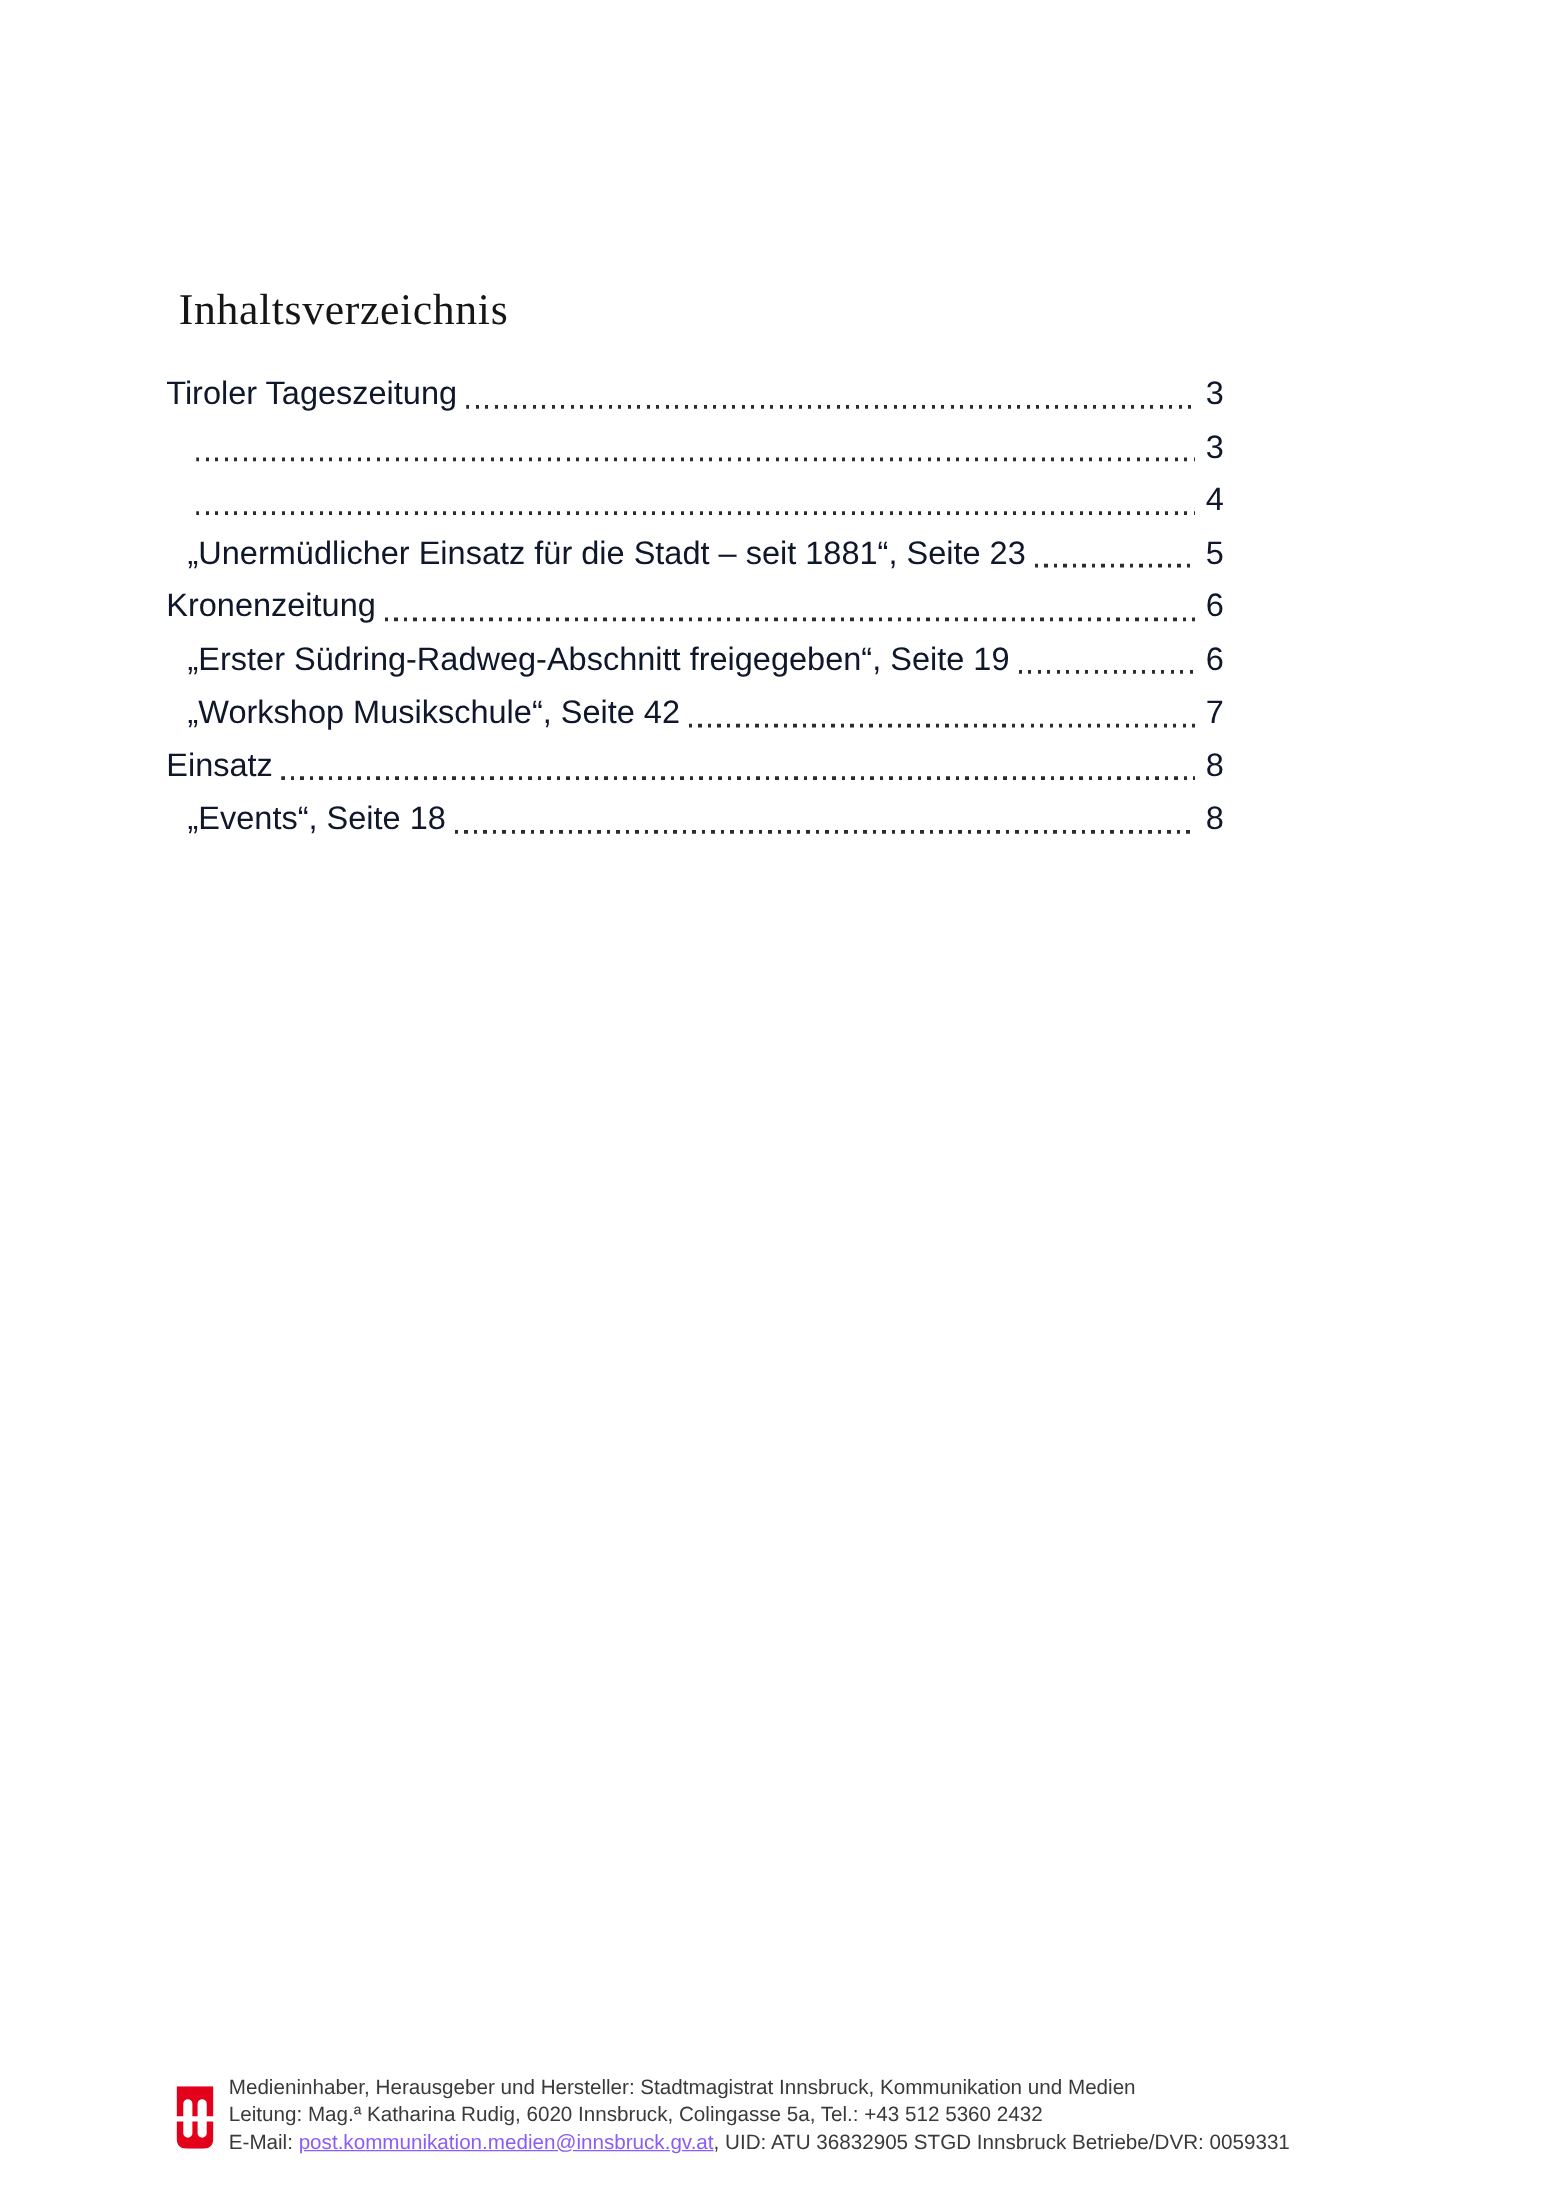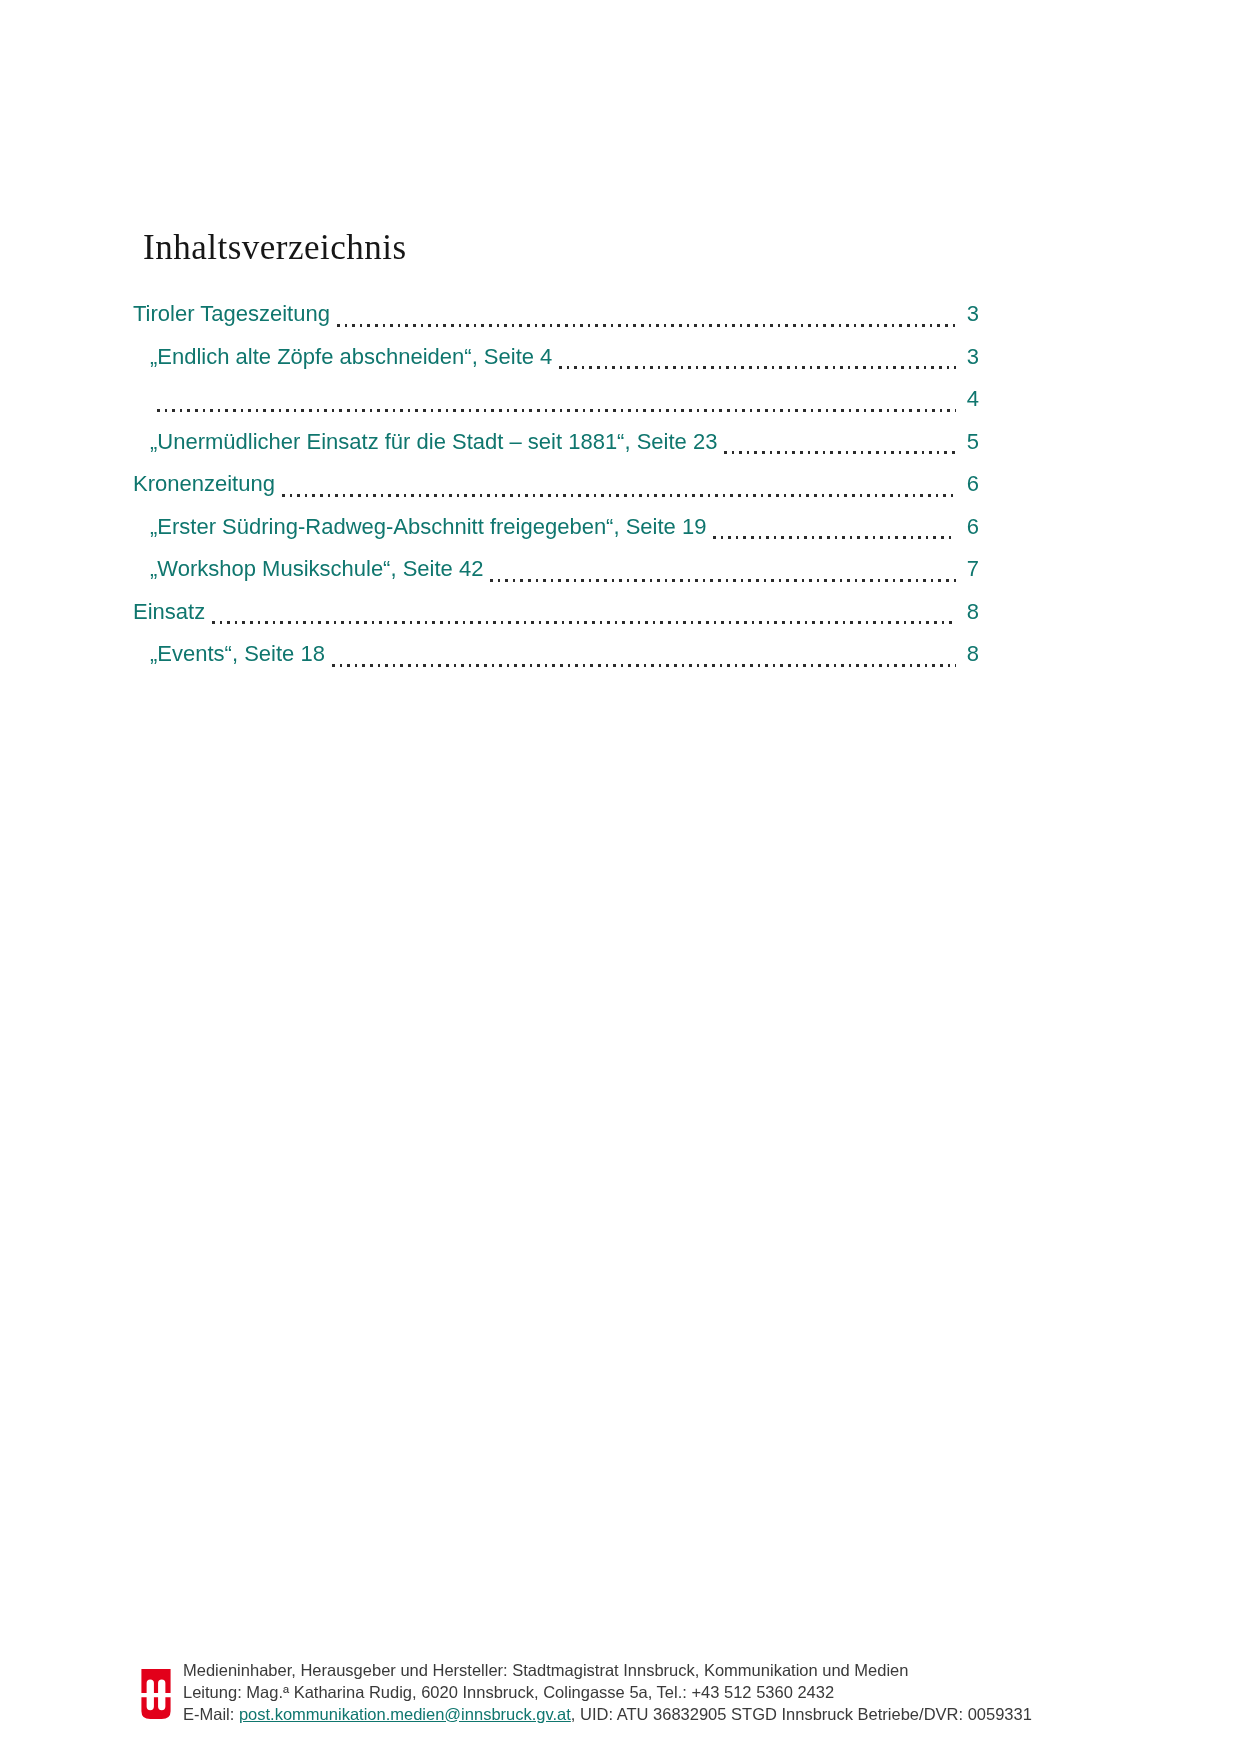--- a/index.html
+++ b/index.html
@@ -30,23 +30,23 @@
   .toc {
     position: absolute;
     left: 133px;
     top: 293px;
     width: 846px;
   }
   .toc-row {
     display: flex;
     align-items: baseline;
     height: 42.5px;
-    font-size: 22px;
+    font-size: 26px;
     line-height: 42.5px;
-    color: #0f766e;
+    color: #0f172a;
     white-space: nowrap;
   }
   .toc-row.level-2 { padding-left: 17px; }
   .toc-label { flex: 0 0 auto; }
   .leader {
     flex: 1 1 auto;
     height: 3px;
     align-self: flex-end;
     margin: 0 5px 9px 7px;
     background-image: repeating-linear-gradient(
@@ -74,40 +74,39 @@
     margin-right: 12px;
     margin-top: 2px;
   }
   .footer-text {
     font-size: 16.5px;
     line-height: 21.8px;
     color: #3a3a3a;
     white-space: nowrap;
   }
   .email {
-    color: #0f766e;
+    color: #8b5cf6;
     text-decoration: underline;
     cursor: pointer;
   }
 </style>
 </head>
 <body>
 
 <div class="page">
 
   <h1 class="doc-title">Inhaltsverzeichnis</h1>
 
   <div class="toc">
       <div class="toc-row level-1">
         <span class="toc-label">Tiroler Tageszeitung</span>
         <span class="leader"></span>
         <span class="toc-page">3</span>
       </div>
       <div class="toc-row level-2">
-        <span class="toc-label">„Endlich alte Zöpfe abschneiden“, Seite 4</span>
         <span class="leader"></span>
         <span class="toc-page">3</span>
       </div>
       <div class="toc-row level-2">
         <span class="leader"></span>
         <span class="toc-page">4</span>
       </div>
       <div class="toc-row level-2">
         <span class="toc-label">„Unermüdlicher Einsatz für die Stadt – seit 1881“, Seite 23</span>
         <span class="leader"></span>

